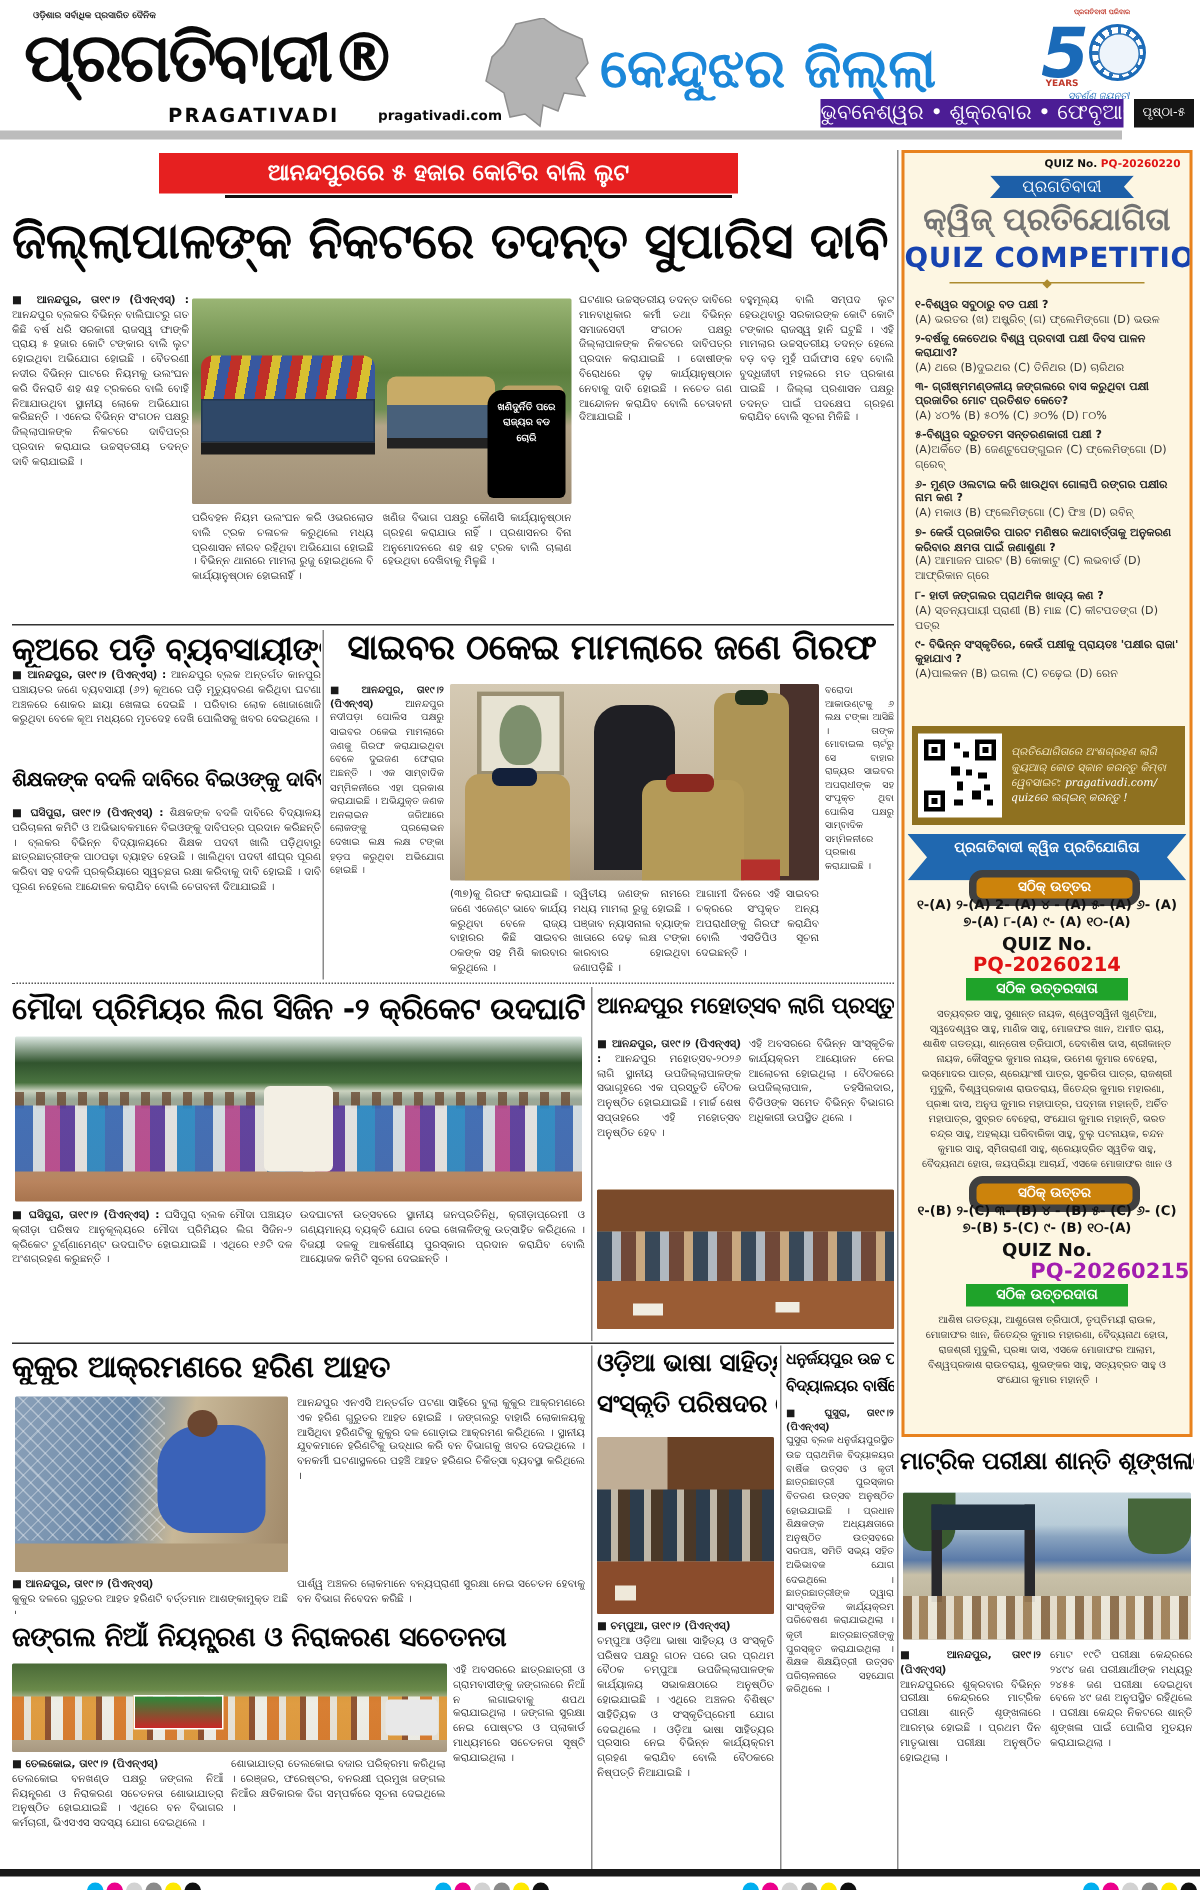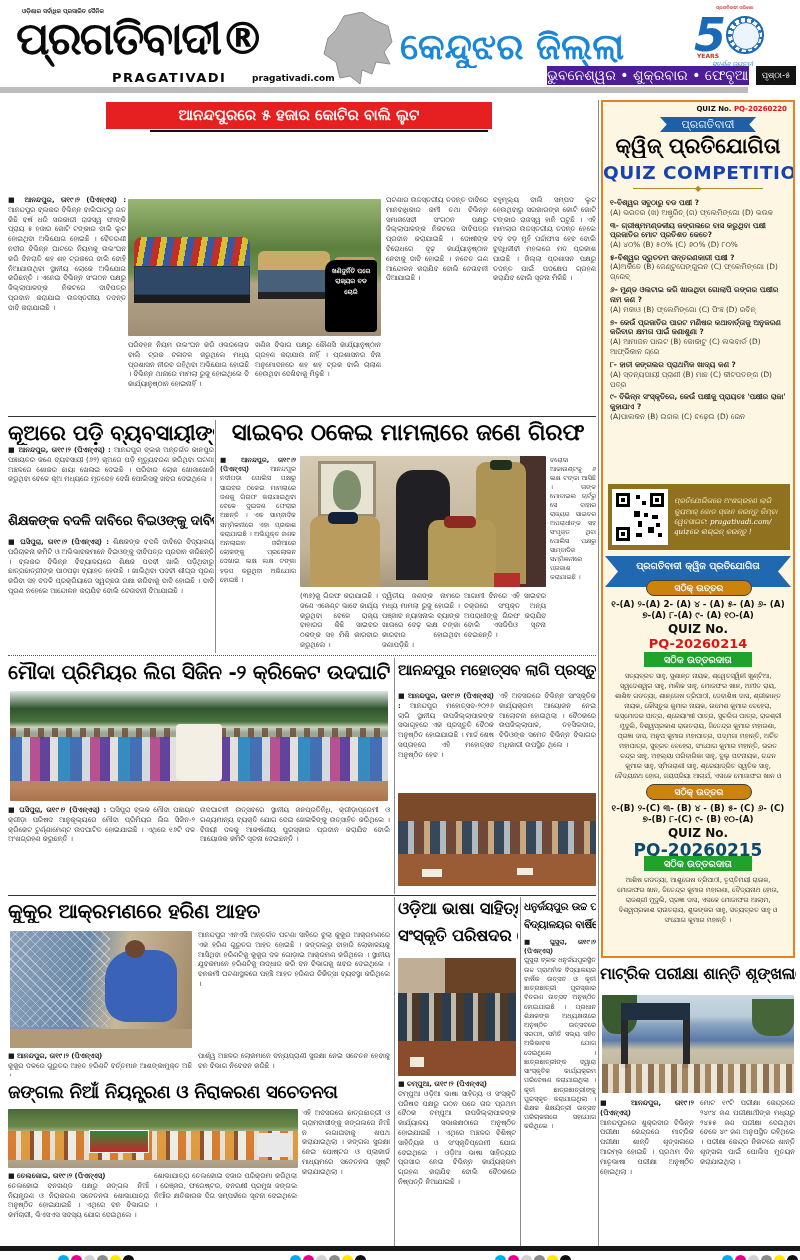--- a/index.html
+++ b/index.html
@@ -16,21 +16,21 @@
   .photo{position:absolute;overflow:hidden;border-radius:1px}
   .ps{position:absolute}
   
   .quizbox{position:absolute;left:601px;top:100px;width:194px;height:858px;
            background:#fdf6e2;border:2px solid #e8821e;box-sizing:border-box}
   .ribbon{background:#1d5fa8;color:#fff;text-align:center;
           clip-path:polygon(0 0,100% 0,93% 50%,100% 100%,0 100%,7% 50%)}
   .qq{margin-bottom:3px}
   .qq .q{font-weight:bold;font-size:7.4px;line-height:1.3;color:#222}
   .qq .o{font-size:7.4px;line-height:1.35;color:#333}
-  .pill{background:#cc830c;border:1px solid #404040;border-radius:9px;color:#fff;
+  .pill{background:#cc830c;border:5px solid #404040;border-radius:9px;color:#fff;
         font-weight:bold;font-size:9px;text-align:center}
   .greenbox{background:#1fa32a;color:#fff;font-weight:bold;font-size:9.5px;text-align:center}
   .ansline{font-size:8.8px;font-weight:bold;color:#111;text-align:center;white-space:nowrap}
   .winners{font-size:6.7px;line-height:1.5;text-align:center;color:#222;overflow:hidden}
   
   .dotrow span{display:inline-block;width:11px;height:11px;border-radius:50%;margin-right:2px}
   .dc{background:#00aeef}.dm{background:#ec008c}.dg1{background:#d2d2d2}
   .dg2{background:#8a8a8a}.dy{background:#ffe800}.dk{background:#101010}
 </style>
 </head>
@@ -62,20 +62,21 @@
 
   <div class="abs nw" style="left:547px;top:66px;width:202px;height:19px;background:#4c1d95;color:#fff;
               font-size:14px;line-height:19px;text-align:center">ଭୁବନେଶ୍ୱର • ଶୁକ୍ରବାର • ଫେବୃଆରୀ ୨୦ • ୨୦୨୬</div>
   <div class="abs nw" style="left:756px;top:66px;width:40px;height:19px;background:#141414;color:#fff;
               font-size:8.5px;line-height:19px;text-align:center">ପୃଷ୍ଠା-୫</div>
   <div class="abs" style="left:0;top:87px;width:748px;height:6px;background:#bcbcbc"></div>
 
   <div class="abs nw" style="left:106px;top:102px;width:386px;height:27px;background:#e62020;color:#fff;
               font-size:15px;font-weight:bold;line-height:27px;text-align:center">ଆନନ୍ଦପୁରରେ ୫ ହଜାର କୋଟିର ବାଲି ଲୁଟ</div>
   <div class="abs" style="left:150px;top:130px;width:338px;height:2px;background:#111"></div>
+  <div class="abs hl nw" style="left:4px;top:136px;width:592px;height:52px;font-size:33px;line-height:50px;text-align:center">ଜିଲ୍ଲାପାଳଙ୍କ ନିକଟରେ ତଦନ୍ତ ସୁପାରିସ ଦାବି</div>
 
   <div class="abs bt" style="left:8px;top:196px;width:118px;height:217px">
     <span class="by">■ ଆନନ୍ଦପୁର, ତା୧୯।୨ (ପିଏନ୍ଏସ୍) : </span><span>ଆନନ୍ଦପୁର ବ୍ଲକର ବିଭିନ୍ନ ବାଲିଘାଟରୁ ଗତ କିଛି ବର୍ଷ ଧରି ସରକାରୀ ରାଜସ୍ୱ ଫାଙ୍କି ପ୍ରାୟ ୫ ହଜାର କୋଟି ଟଙ୍କାର ବାଲି ଲୁଟ ହୋଇଥିବା ଅଭିଯୋଗ ହୋଇଛି । ବୈତରଣୀ ନଦୀର ବିଭିନ୍ନ ଘାଟରେ ନିୟମକୁ ଉଲଂଘନ କରି ଦିନରାତି ଶହ ଶହ ଟ୍ରକରେ ବାଲି ବୋହି ନିଆଯାଉଥିବା ସ୍ଥାନୀୟ ଲୋକେ ଅଭିଯୋଗ କରିଛନ୍ତି । ଏନେଇ ବିଭିନ୍ନ ସଂଗଠନ ପକ୍ଷରୁ ଜିଲ୍ଲାପାଳଙ୍କ ନିକଟରେ ଦାବିପତ୍ର ପ୍ରଦାନ କରାଯାଇ ଉଚ୍ଚସ୍ତରୀୟ ତଦନ୍ତ ଦାବି କରାଯାଇଛି ।</span>
   </div>
 
   <div class="photo" style="left:128px;top:199px;width:253px;height:137px;
        background:linear-gradient(180deg,#9ab574 0%,#5c7f3e 36%,#6f8f52 54%,#b3a488 62%,#a08f76 100%)">
     <div class="ps" style="left:6px;top:38px;width:116px;height:66px">
       <div class="ps" style="left:0;top:0;width:100%;height:46%;border-radius:8px 8px 0 0;
            background:repeating-linear-gradient(100deg,#c03028 0 7px,#d8c030 7px 13px,#3858a0 13px 20px)"></div>
@@ -245,29 +246,33 @@
     <span>ଘୁସୁରା ବ୍ଲକ ଧନୁର୍ଜୟପୁରସ୍ଥିତ ଉଚ୍ଚ ପ୍ରାଥମିକ ବିଦ୍ୟାଳୟର ବାର୍ଷିକ ଉତ୍ସବ ଓ କୃତୀ ଛାତ୍ରଛାତ୍ରୀ ପୁରସ୍କାର ବିତରଣ ଉତ୍ସବ ଅନୁଷ୍ଠିତ ହୋଇଯାଇଛି । ପ୍ରଧାନ ଶିକ୍ଷକଙ୍କ ଅଧ୍ୟକ୍ଷତାରେ ଅନୁଷ୍ଠିତ ଉତ୍ସବରେ ସରପଞ୍ଚ, ସମିତି ସଭ୍ୟ ସହିତ ଅଭିଭାବକ ଯୋଗ ଦେଇଥିଲେ । ଛାତ୍ରଛାତ୍ରୀଙ୍କ ଦ୍ୱାରା ସାଂସ୍କୃତିକ କାର୍ଯ୍ୟକ୍ରମ ପରିବେଷଣ କରାଯାଇଥିଲା । କୃତୀ ଛାତ୍ରଛାତ୍ରୀଙ୍କୁ ପୁରସ୍କୃତ କରାଯାଇଥିଲା । ଶିକ୍ଷକ ଶିକ୍ଷୟିତ୍ରୀ ଉତ୍ସବ ପରିଚାଳନାରେ ସହଯୋଗ କରିଥିଲେ ।</span>
   </div>
 
   <div class="abs vline" style="left:598px;top:100px;height:1146px"></div>
 
   <div class="quizbox">
     <div class="abs nw" style="right:6px;top:3px;font-size:7px">
       <span style="font-weight:bold;color:#111">QUIZ No. </span><span style="font-weight:bold;color:#e01313">PQ-20260220</span>
     </div>
     <div class="ribbon abs nw" style="left:57px;top:15px;width:96px;height:15px;font-size:11px;line-height:15px">ପ୍ରଗତିବାଦୀ</div>
-    <div class="abs nw" style="left:0;top:32px;width:100%;text-align:center;font-size:21px;font-weight:900;color:#000000">କ୍ୱିଜ୍ ପ୍ରତିଯୋଗିତା</div>
+    <div class="abs nw" style="left:0;top:32px;width:100%;text-align:center;font-size:21px;font-weight:900;color:#737373">କ୍ୱିଜ୍ ପ୍ରତିଯୋଗିତା</div>
     <div class="abs nw" style="left:0;top:60px;width:100%;text-align:center;font-size:18.5px;font-weight:900;color:#1743b0;letter-spacing:0.5px">QUIZ COMPETITION</div>
     <div class="abs" style="left:30px;top:86px;width:130px;border-top:1px solid #ad8b2e"></div>
     <div class="abs" style="left:91px;top:82px;width:8px;height:8px;color:#ad8b2e;font-size:8px;text-align:center">◆</div>
 
     <div class="abs" style="left:7px;top:96px;width:180px;height:284px;overflow:hidden">
       <div class="qq">
           <div class="q">୧-ବିଶ୍ୱର ସବୁଠାରୁ ବଡ ପକ୍ଷୀ ?</div>
         <div class="o">(A) ଭରତର   (ଖ) ଅଷ୍ଟ୍ରିଚ୍   (ଗ) ଫ୍ଲେମିଙ୍ଗୋ   (D) ଭଉଳ</div>
+        </div>
+      <div class="qq">
+          <div class="q">୨-ବର୍ଷକୁ କେତେଥର ବିଶ୍ୱ ପ୍ରବାସୀ ପକ୍ଷୀ ଦିବସ ପାଳନ କରାଯାଏ?</div>
+        <div class="o">(A) ଥରେ    (B)ଦୁଇଥର  (C) ତିନିଥର    (D) ଚାରିଥର</div>
         </div>
       <div class="qq">
           <div class="q">୩- ଗ୍ରୀଷ୍ମମଣ୍ଡଳୀୟ ଜଙ୍ଗଲରେ ବାସ କରୁଥିବା ପକ୍ଷୀ ପ୍ରଜାତିର ମୋଟ ପ୍ରତିଶତ କେତେ?</div>
         <div class="o">(A) ୪୦%   (B) ୫୦%  (C) ୬୦%    (D) ୮୦%</div>
         </div>
       <div class="qq">
           <div class="q">୫-ବିଶ୍ୱର ଦ୍ରୁତତମ ସନ୍ତରଣକାରୀ ପକ୍ଷୀ ?</div>
         <div class="o">(A)ଅର୍କିତେ (B) ଜେଣ୍ଟୁପେଙ୍ଗୁଇନ (C) ଫ୍ଲେମିଙ୍ଗୋ (D) ଗ୍ରେବ୍</div>
         </div>
       <div class="qq">
@@ -321,23 +326,23 @@
     <div class="pill abs nw" style="left:43px;top:478px;width:104px;height:14px;line-height:14px">ସଠିକ୍ ଉତ୍ତର</div>
     <div class="ansline abs" style="left:0;top:497px;width:100%">୧-(A) ୨-(A)  2- (A)  ୪ - (A)  ୫- (A)  ୬- (A)</div>
     <div class="ansline abs" style="left:0;top:508px;width:100%">୭-(A) ୮-(A) ୯- (A)  ୧୦-(A)</div>
     <div class="abs nw" style="left:0;top:520px;width:100%;text-align:center;font-size:12px;font-weight:800;color:#111">QUIZ No.</div>
     <div class="abs nw" style="left:0;top:534px;width:100%;text-align:center;font-size:13px;font-weight:800;color:#e01313">PQ-20260214</div>
     <div class="greenbox abs nw" style="left:41px;top:550px;width:108px;height:15px;line-height:15px">ସଠିକ ଉତ୍ତରଦାତା</div>
     <div class="winners abs" style="left:8px;top:569px;width:174px;height:108px">ସତ୍ୟବ୍ରତ ସାହୁ, ସୁଶାନ୍ତ ନାୟକ, ଶ୍ୱେତସ୍ୱିନୀ ଖୁଣ୍ଟିଆ, ସ୍ୱଦେଶ୍ୱର ସାହୁ, ମାଣିକ ସାହୁ, ମୋଜଫର ଖାନ, ଅମୀତ ରାୟ, ଶାଶିଵ ଗଡତ୍ୟା, ଶାନ୍ତୋଷ ତ୍ରିପାଠୀ, ଦେବାଶିଷ ଦାସ, ଶ୍ରୀକାନ୍ତ ନାୟକ, କୌସ୍ତୁଭ କୁମାର ନାୟକ, ଉମେଶ କୁମାର ବେହେରା, ଭସ୍ମୋଦର ପାତ୍ର, ଶ୍ରେୟାଂଷୀ ପାତ୍ର, ସୁଚରିତା ପାତ୍ର, ରାଜଶ୍ରୀ ମୁଦୁଲି, ବିଶ୍ୱପ୍ରକାଶ ରାଉତରାୟ, ଜିତେନ୍ଦ୍ର କୁମାର ମହାରଣା, ପ୍ରଜ୍ଞା ଦାସ, ଅନୁପ କୁମାର ମହାପାତ୍ର, ପଦ୍ମଜା ମହାନ୍ତି, ଅର୍ଚିତ ମହାପାତ୍ର, ସୁବ୍ରତ ବେହେରା, ସଂଯୋଗ କୁମାର ମହାନ୍ତି, ଭରତ ଚନ୍ଦ୍ର ସାହୁ, ଅହଲ୍ୟା ପରିବାରିକା ସାହୁ, ବୁଲୁ ପଟନାୟକ, ଚନ୍ଦନ କୁମାର ସାହୁ, ସ୍ମିତାରାଣୀ ସାହୁ, ଶ୍ରେୟାଦ୍ରିତ ସ୍ୱତିକ ସାହୁ, ବୈଦ୍ୟନାଥ ହୋତା, ଜୟପ୍ରିୟା ଆଚାର୍ଯ, ଏସକେ ମୋଜାଫର ଖାନ ଓ ଶୁଭଙ୍କର ସାହୁ ।</div>
 
     <div class="pill abs nw" style="left:43px;top:682px;width:104px;height:14px;line-height:14px">ସଠିକ୍ ଉତ୍ତର</div>
     <div class="ansline abs" style="left:0;top:701px;width:100%">୧-(B) ୨-(C)  ୩- (B)  ୪ - (B)  ୫- (C)  ୬- (C)</div>
-    <div class="ansline abs" style="left:0;top:712px;width:100%">୭-(B) ୮-(C) ୯- (B)  ୧୦-(A)</div>
+    <div class="ansline abs" style="left:0;top:712px;width:100%">୭-(B) 5-(C) ୯- (B)  ୧୦-(A)</div>
     <div class="abs nw" style="left:0;top:724px;width:100%;text-align:center;font-size:12px;font-weight:800;color:#111">QUIZ No.</div>
-    <div class="abs nw" style="left:0;top:738px;width:100%;text-align:center;font-size:17px;font-weight:800;color:#0c4a6e">PQ-20260215</div>
+    <div class="abs nw" style="left:0;top:738px;width:100%;text-align:right;font-size:14px;font-weight:800;color:#a21caf">PQ-20260215</div>
     <div class="greenbox abs nw" style="left:41px;top:754px;width:108px;height:15px;line-height:15px">ସଠିକ ଉତ୍ତରଦାତା</div>
     <div class="winners abs" style="left:8px;top:773px;width:174px;height:78px">ଆଶିଷ ଗଡତ୍ୟା, ଆଶୁତୋଷ ତ୍ରିପାଠୀ, ତୃପ୍ତିମୟୀ ରାଉଳ, ମୋଜାଫର ଖାନ, ଜିତେନ୍ଦ୍ର କୁମାର ମହାରଣା, ବୈଦ୍ୟନାଥ ହୋତା, ରାଜଶ୍ରୀ ମୁଦୁଲି, ପ୍ରଜ୍ଞା ଦାସ, ଏସକେ ମୋଜାଫର ଆଲାମ, ବିଶ୍ୱପ୍ରକାଶ ରାଉତରାୟ, ଶୁଭଙ୍କର ସାହୁ, ସତ୍ୟବ୍ରତ ସାହୁ ଓ ସଂଯୋଗ କୁମାର ମହାନ୍ତି ।</div>
   </div>
 
   <div class="abs hl nw" style="left:600px;top:964px;width:196px;font-size:16px;text-align:center">ମାଟ୍ରିକ ପରୀକ୍ଷା ଶାନ୍ତି ଶୃଙ୍ଖଳାରେ ଆରମ୍ଭ</div>
 
   <div class="photo" style="left:602px;top:995px;width:192px;height:98px;
        background:linear-gradient(180deg,#c8d8e0 0%,#b8ccd8 22%,#8aa4c0 30%,#5a7aa8 46%,#c8c0a8 56%,#b0a890 100%)">
     <div class="ps" style="left:0;top:0;width:18%;height:40%;background:#3a5a30;border-radius:0 0 40% 40%"></div>
     <div class="ps" style="right:0;top:4%;width:22%;height:38%;background:#46663a;border-radius:0 0 40% 40%"></div>

